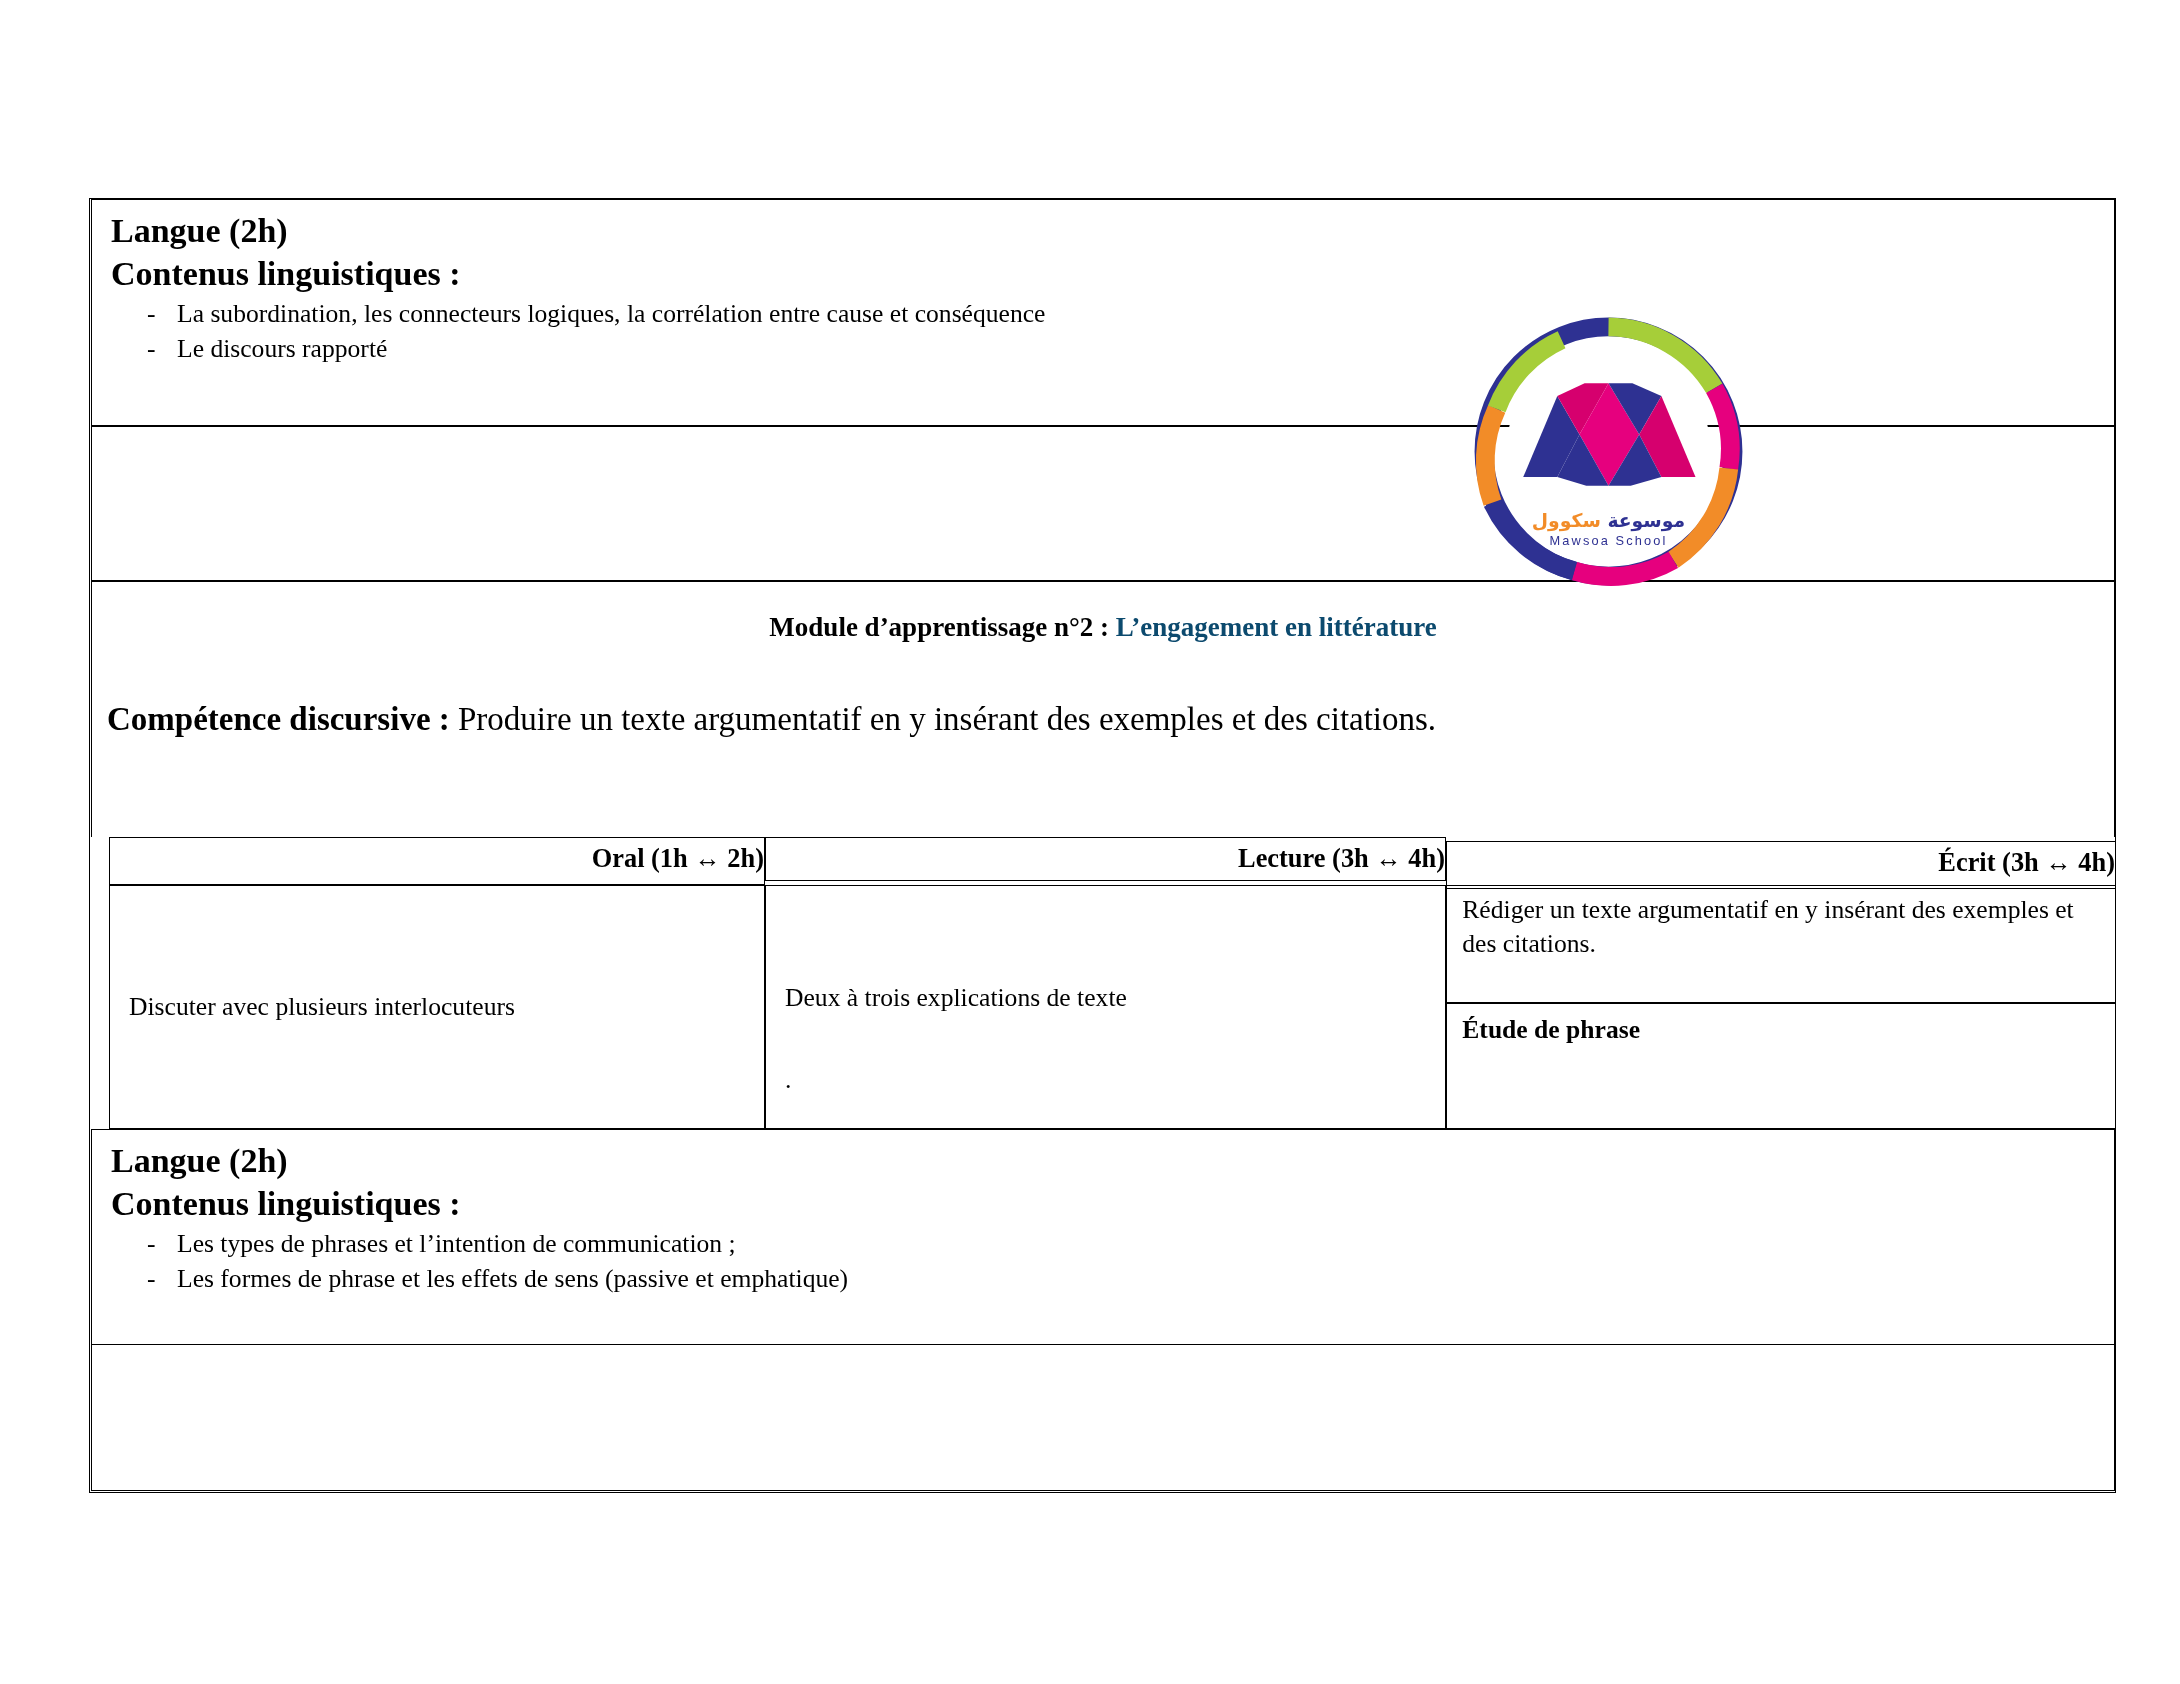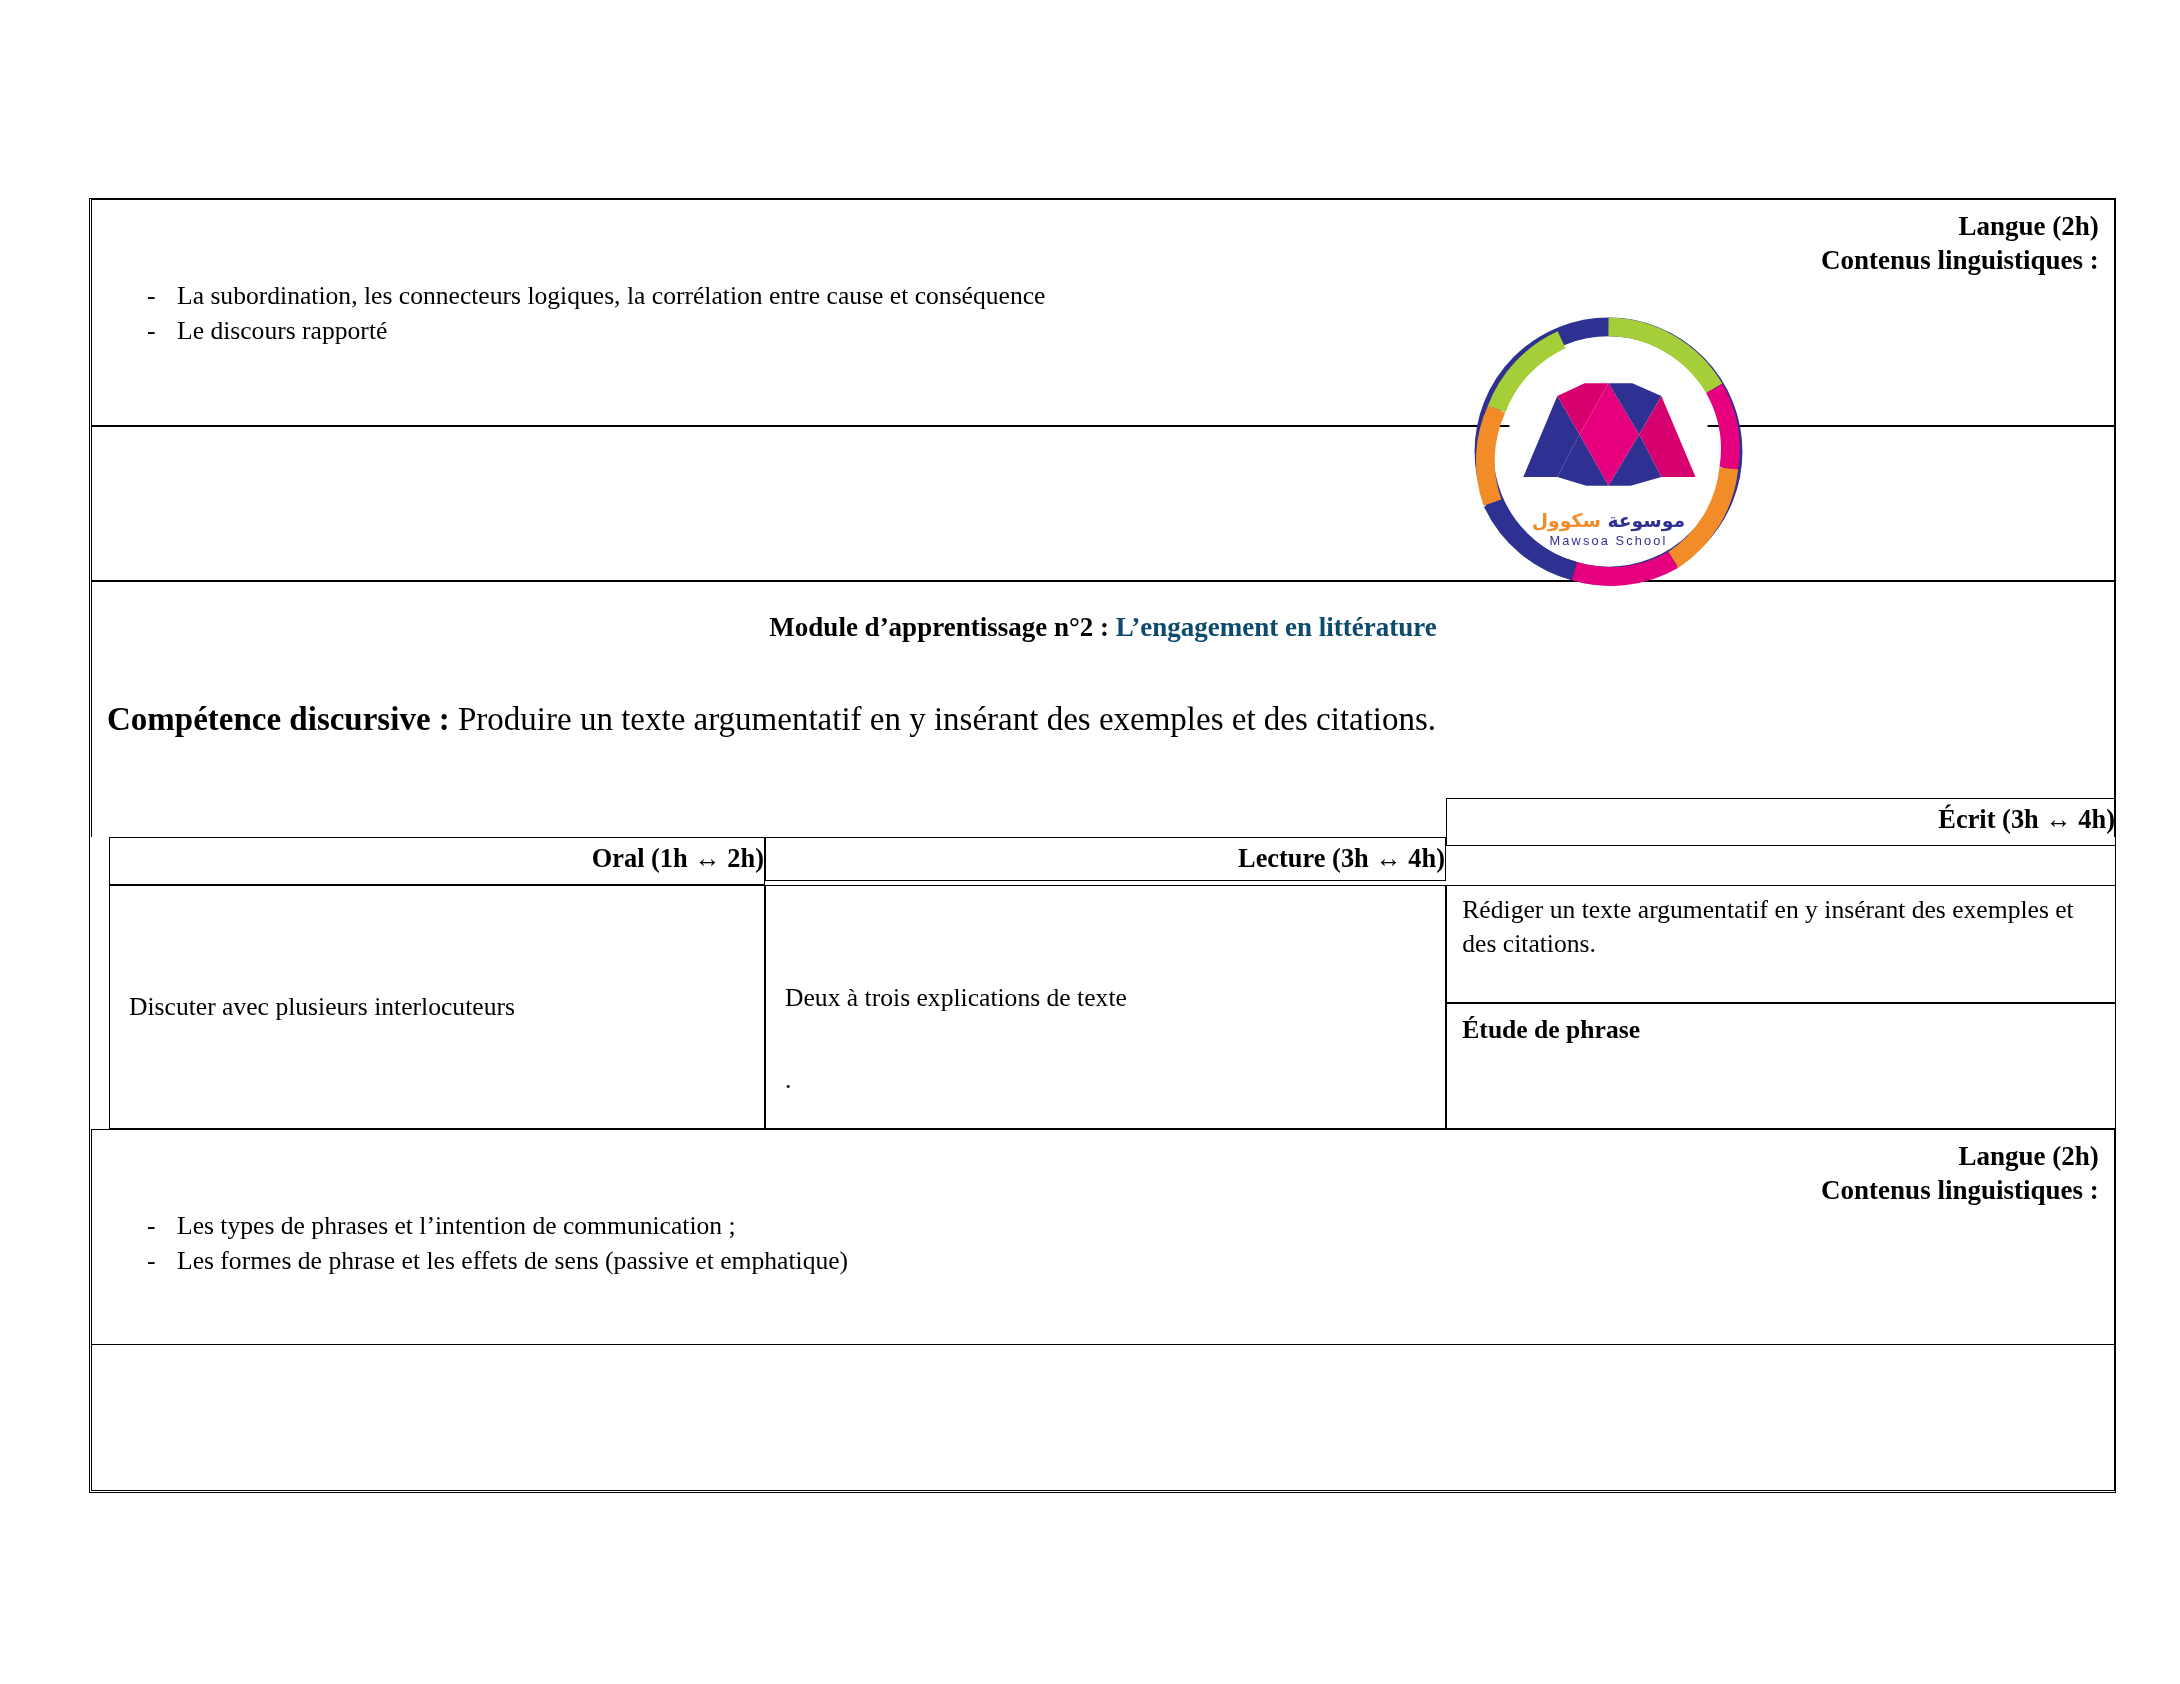--- a/index.html
+++ b/index.html
@@ -42,24 +42,23 @@
     border: 1.3px solid #000000;
   }
 
   .pad {
     padding: 8.5px 15.3px 10.2px 19px;
   }
 
   .bold { font-weight: bold; }
 
   .hdr-line {
-    font-size: 27px;
+    font-size: 34px;
     font-weight: bold;
     line-height: 1.28;
-    text-align: right;
   }
 
   
   .dash-list {
     margin: 1.7px 0 0 0;
     padding: 0;
     list-style: none;
   }
   .dash-list li {
     font-size: 25.6px;
@@ -145,21 +144,21 @@
   <div class="competence">
     <span class="bold">Compétence discursive : </span><span>Produire un texte argumentatif en y insérant des exemples et des citations.</span>
   </div>
 
   <div class="blk col-head" style="left:109px; top:837px; width:656px; height:48px;">
     <span>Oral (1h ↔ 2h)</span>
   </div>
   <div class="blk col-head" style="left:765px; top:837px; width:681px; height:44px;">
     <span>Lecture (3h ↔ 4h)</span>
   </div>
-  <div class="blk col-head" style="left:1446px; top:798px; width:670px; height:48px;">
+  <div class="blk col-head" style="left:1446px; top:841px; width:670px; height:48px;">
     <span>Écrit (3h ↔ 4h)</span>
   </div>
 
   <div class="blk" style="left:109px; top:885px; width:656px; height:244px; display:flex; align-items:center; padding:0 19px;">
     <div class="cell-text">Discuter avec plusieurs interlocuteurs</div>
   </div>
 
   <div class="blk" style="left:765px; top:885px; width:681px; height:244px; padding:0 19px; position:absolute;">
     <div class="cell-text" style="position:absolute; left:19px; top:95px; width:630px;">Deux à trois explications de texte</div>
     <div class="cell-text" style="position:absolute; left:19px; top:177px;">.</div>

